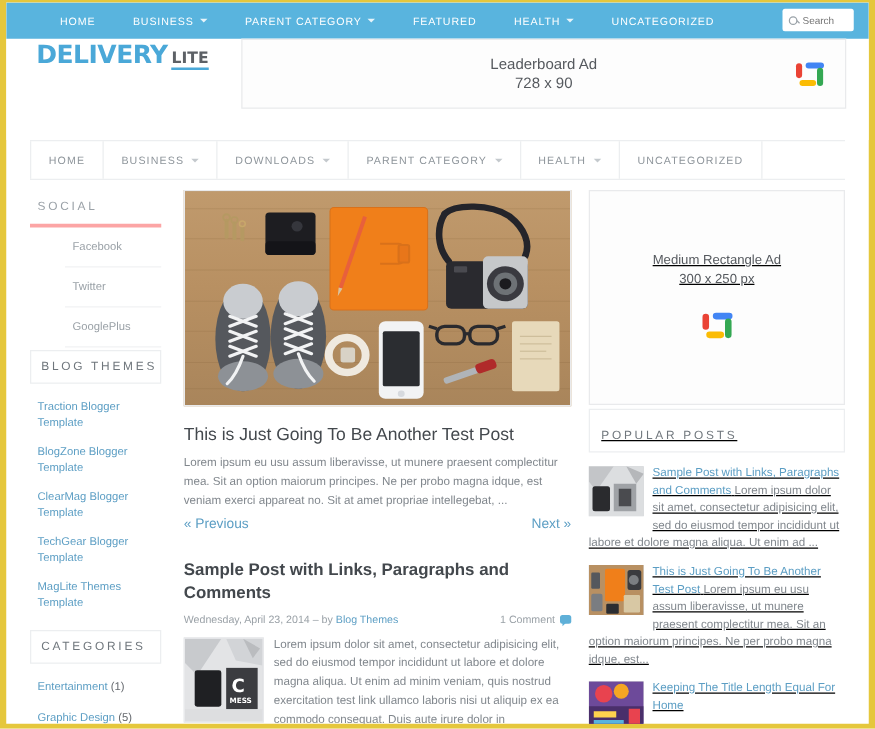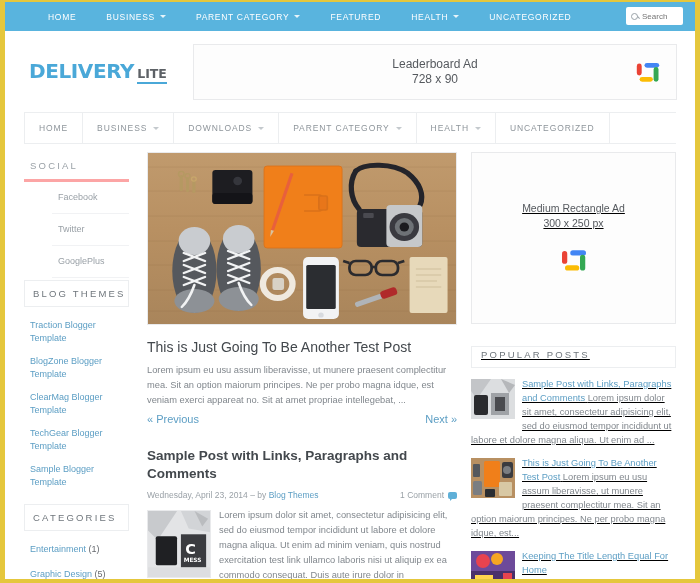--- a/index.html
+++ b/index.html
@@ -81,21 +81,21 @@
     width: 3px; height: 1.2px;
     background: #9aa2a8;
     transform: rotate(45deg);
     right: -2.5px; bottom: 0px;
   }
 
   
   .header {
     height: 81px;
     display: flex;
-    align-items: center;
+    align-items: flex-start;
     padding: 0 18px 0 20px;
     background: #fff;
   }
   .logo { width: 168px; flex: 0 0 auto; padding-left: 4px; }
   .logo-main {
     font-size: 20px;
     font-weight: bold;
     color: #4aa8d8;
     letter-spacing: -0.4px;
     display: inline-block;
@@ -298,22 +298,22 @@
     align-items: center;
     justify-content: center;
     gap: 14px;
   }
   .mrec-text { text-align: center; color: #55595e; font-size: 10.5px; line-height: 15px; }
   .pop-title {
     font-size: 9.5px;
     letter-spacing: 2.2px;
     color: #6f767c;
     border: 1px solid #eceef0;
-    padding: 2px 0 7px 9px;
-    margin-top: 22px;
+    padding: 15px 0 7px 9px;
+    margin-top: 3px;
   }
   .pop-item { padding-top: 9px; font-size: 9.3px; line-height: 14px; color: #81878d; }
   .pop-item .pthumb {
     float: left;
     width: 44px; height: 40px;
     margin: 2px 7px 2px 0;
     overflow: hidden;
     position: relative;
     background: #cfd2d5;
   }
@@ -406,21 +406,21 @@
         <a>Facebook</a>
         <a>Twitter</a>
         <a>GooglePlus</a>
       </div>
       <div class="wtitle boxed">BLOG THEMES</div>
       <div class="theme-list">
         <a>Traction Blogger Template</a>
         <a>BlogZone Blogger Template</a>
         <a>ClearMag Blogger Template</a>
         <a>TechGear Blogger Template</a>
-        <a>Sample Blogger Template</a>
+        <a>MagLite Themes Template</a>
       </div>
       <div class="wtitle boxed" style="margin-top:10px;">CATEGORIES</div>
       <div class="cat-list">
         <a><span>Entertainment</span> <span class="cnt">(1)</span></a>
         <a><span>Graphic Design</span> <span class="cnt">(5)</span></a>
 
       </div>
     </aside>
 
     <main class="mid-col">

